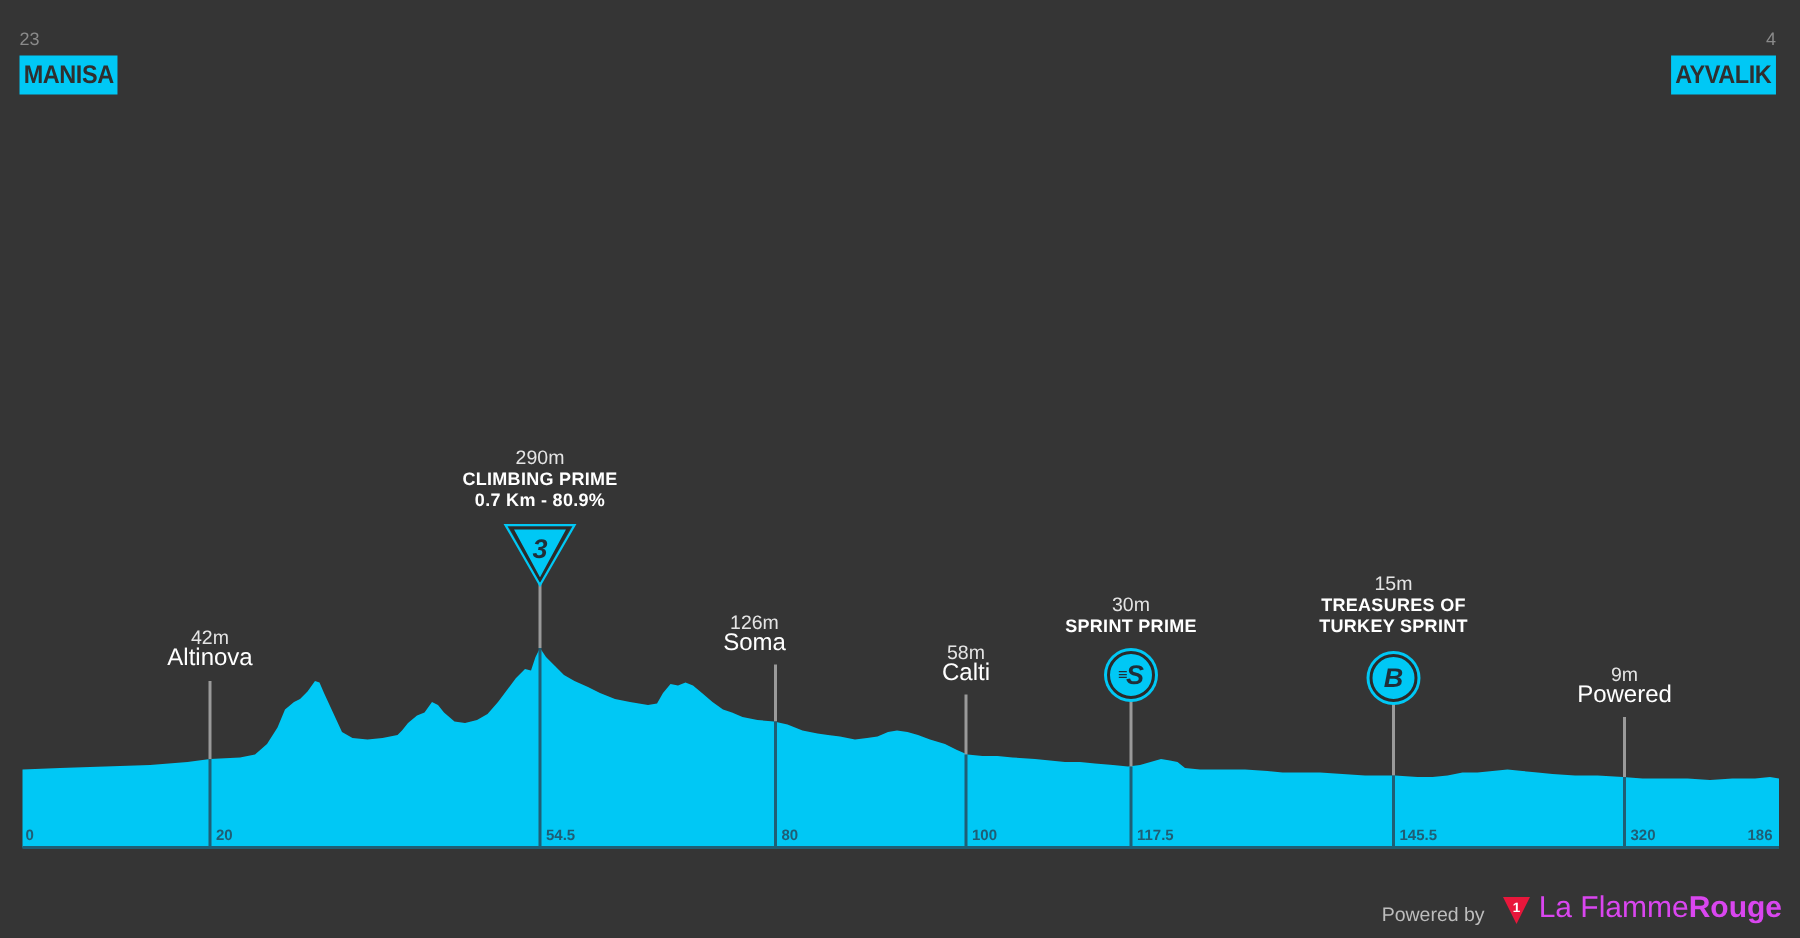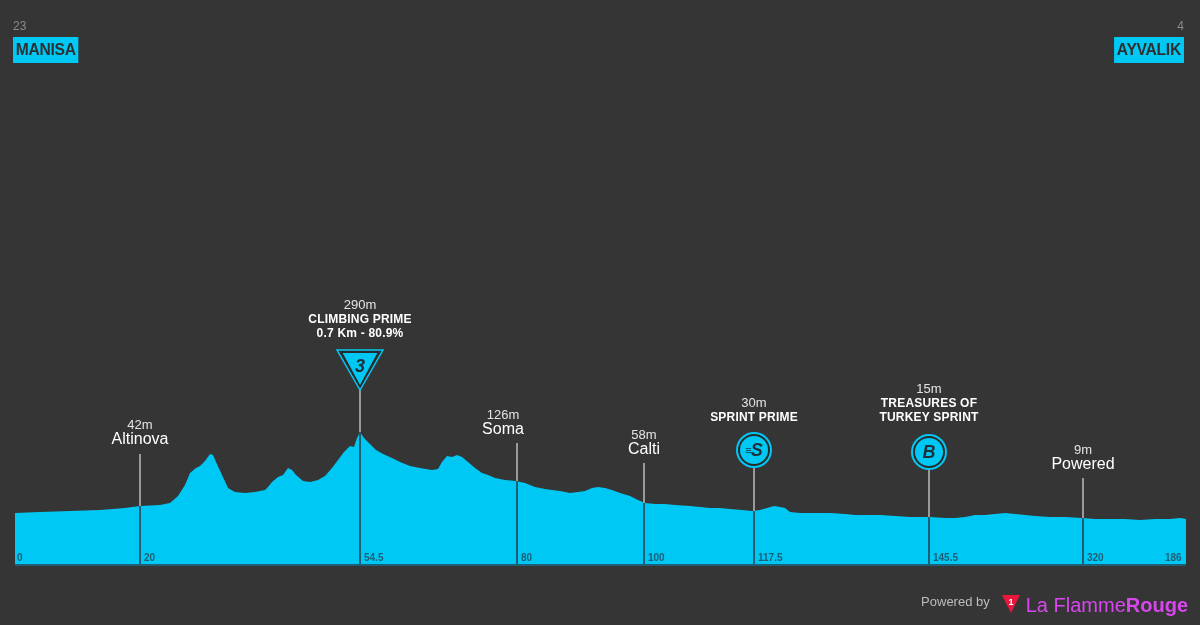--- a/index.html
+++ b/index.html
@@ -38,21 +38,21 @@
 
   .badge-circle {
     position: absolute; width: 32px; height: 32px; border-radius: 50%;
     background: #00c8f5; border: 2px solid #2a2a2a; box-shadow: 0 0 0 2px #00c8f5;
     color: #1f2f3a; font-weight: bold; font-style: italic; font-size: 18px;
     display: flex; align-items: center; justify-content: center;
     transform: translate(-50%, 0); box-sizing: border-box;
   }
 
   .powered {
-    position: absolute; right: 12px; bottom: 8px; display: flex; align-items: flex-start;
+    position: absolute; right: 12px; bottom: 8px; display: flex; align-items: flex-end;
     color: #cfcfcf; font-size: 13px;
   }
   .powered .by { color: #bdbdbd; margin-right: 12px; }
   .powered .logo-mark { width: 18px; height: 20px; margin-right: 6px; }
   .powered .brand { color: #d946ef; font-size: 20px; }
   .powered .brand b { font-weight: bold; }
 </style>
 </head>
 <body>
 

